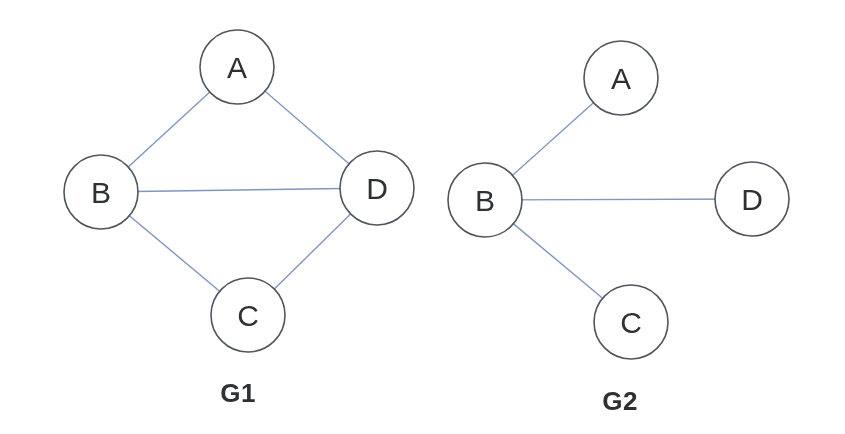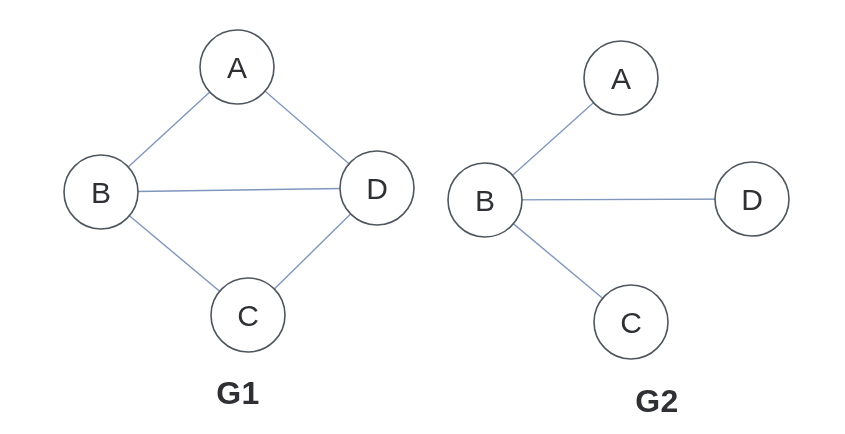--- a/index.html
+++ b/index.html
@@ -19,29 +19,29 @@
     position: absolute;
     left: 0;
     top: 0;
     width: 845px;
     height: 434px;
     display: block;
   }
   .graph-caption {
     position: absolute;
     transform: translate(-50%, -50%);
-    font-size: 32px;
+    font-size: 26px;
     font-weight: 600;
     letter-spacing: 0.5px;
     color: #2e3033;
     user-select: none;
     white-space: nowrap;
   }
   .caption-g1 { left: 238px; top: 393px; }
-  .caption-g2 { left: 620px; top: 401px; margin-left: 37px; }
+  .caption-g2 { left: 620px; top: 401px; }
 </style>
 </head>
 <body>
 
 <div class="canvas-wrap">
   <svg class="graph-svg" id="graph-svg" viewBox="0 0 845 434">
       <line x1="237" y1="67" x2="101" y2="192" stroke="#7f96bd" stroke-width="1.4"></line>
       <line x1="237" y1="67" x2="377" y2="188" stroke="#7f96bd" stroke-width="1.4"></line>
       <line x1="101" y1="192" x2="377" y2="188" stroke="#7f96bd" stroke-width="1.4"></line>
       <line x1="101" y1="192" x2="248" y2="315" stroke="#7f96bd" stroke-width="1.4"></line>

